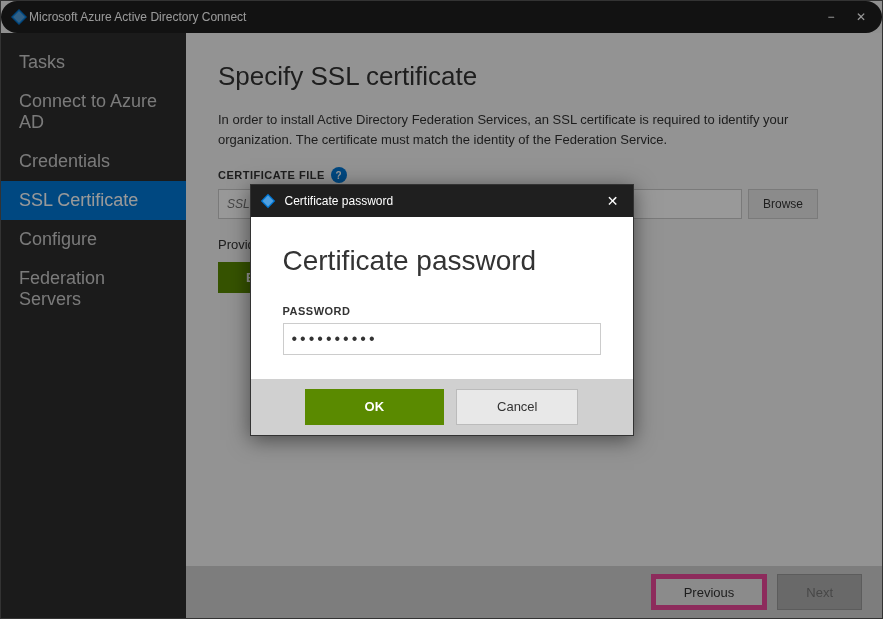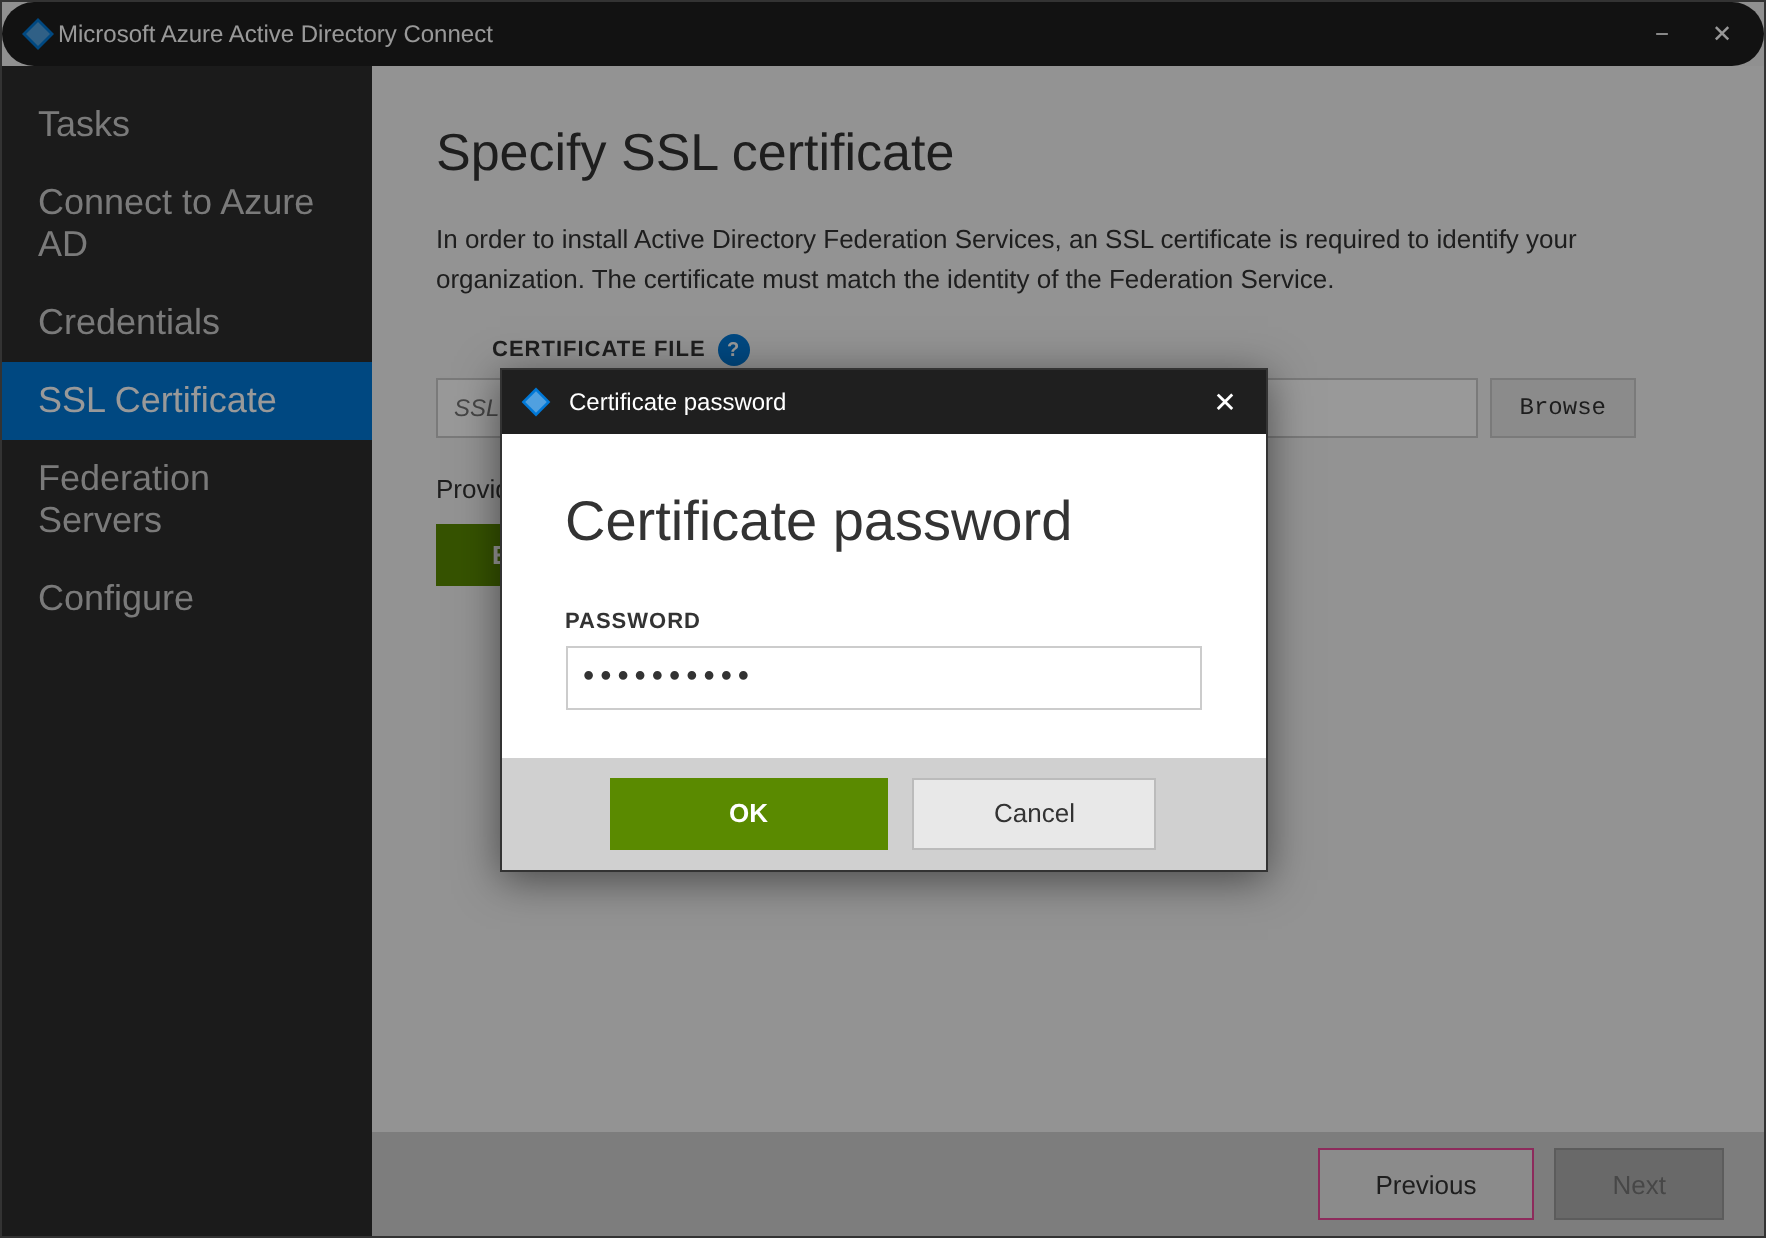--- a/index.html
+++ b/index.html
@@ -102,21 +102,20 @@
 
     .cert-file-label {
       display: flex;
       align-items: center;
       font-size: 11px;
       font-weight: 600;
       color: #333;
       text-transform: uppercase;
       letter-spacing: 0.5px;
       margin-bottom: 6px;
-      margin-left: 28px;
     }
     .help-icon {
       width: 16px;
       height: 16px;
       background: #0078d7;
       color: #fff;
       border-radius: 50%;
       display: inline-flex;
       align-items: center;
       justify-content: center;
@@ -143,21 +142,20 @@
       font-style: italic;
     }
     .browse-btn {
       height: 30px;
       padding: 0 14px;
       background: #e8e8e8;
       border: 1px solid #ccc;
       font-size: 12px;
       color: #333;
       cursor: pointer;
-      font-family: Liberation Mono, monospace;
     }
 
     .password-desc {
       font-size: 13px;
       color: #333;
       margin-bottom: 10px;
     }
 
     .enter-password-btn {
       background: #5a8a00;
@@ -179,21 +177,21 @@
       align-items: center;
       justify-content: flex-end;
       padding: 0 20px;
       gap: 10px;
       flex-shrink: 0;
     }
     .btn-previous {
       height: 36px;
       padding: 0 28px;
       background: #e8e8e8;
-      border: 1px solid #ec4899;
+      border: 5px solid #ec4899;
       font-size: 13px;
       color: #333;
       cursor: pointer;
     }
     .btn-next {
       height: 36px;
       padding: 0 28px;
       background: #b0b0b0;
       border: 1px solid #999;
       font-size: 13px;
@@ -333,22 +331,22 @@
     </div>
   </div>
 
   <div class="content-area">
 
     <div class="sidebar">
       <div class="sidebar-item">Tasks</div>
       <div class="sidebar-item">Connect to Azure AD</div>
       <div class="sidebar-item">Credentials</div>
       <div class="sidebar-item active">SSL Certificate</div>
+      <div class="sidebar-item">Configure</div>
       <div class="sidebar-item">Federation Servers</div>
-      <div class="sidebar-item">Configure</div>
     </div>
 
     <div class="main">
       <div class="main-scroll">
 
         <div class="page-title">Specify SSL certificate</div>
         <div class="description">In order to install Active Directory Federation Services, an SSL certificate is required to identify your organization. The certificate must match the identity of the Federation Service.</div>
 
         <div class="cert-file-label">
           <span>CERTIFICATE FILE</span>

